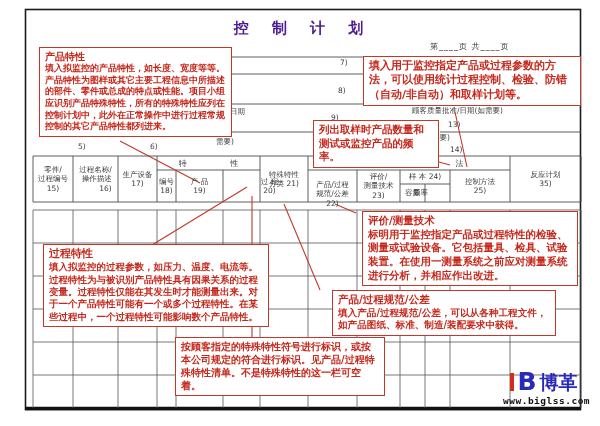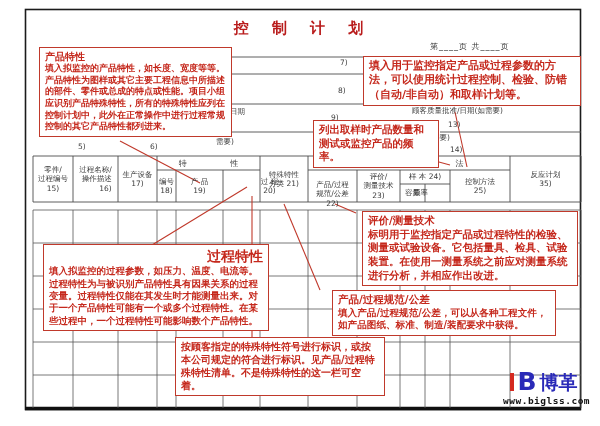--- a/index.html
+++ b/index.html
@@ -4,21 +4,21 @@
 <style>
   html,body{margin:0;padding:0;}
   body{
     width:600px;height:426px;position:relative;background:#ffffff;
     font-family:"DejaVu Sans", sans-serif;overflow:hidden;
   }
   .abs{position:absolute;}
   
   .title{
     left:25px;top:19px;width:556px;text-align:center;
-    font-size:15px;letter-spacing:9px;color:#b91c1c;font-weight:bold;z-index:2;
+    font-size:15px;letter-spacing:9px;color:#4c1d95;font-weight:bold;z-index:2;
   }
   .page-ind{
     left:430px;top:41px;width:150px;font-size:8px;color:#333;z-index:2;letter-spacing:1px;
   }
   
   #lines{position:absolute;left:0;top:0;z-index:1;}
   
   .frag{
     font-size:7.5px;color:#3d3d3d;z-index:2;white-space:nowrap;line-height:9px;
   }
@@ -188,21 +188,21 @@
 
 <div class="abs ann" style="left:363px;top:56px;width:218px;font-size:11px;">
   <div>填入用于监控指定产品或过程参数的方法，可以使用统计过程控制、检验、防错（自动/非自动）和取样计划等。</div>
 </div>
 
 <div class="abs ann" style="left:313px;top:120px;width:126px;font-size:10.5px;">
   <div>列出取样时产品数量和测试或监控产品的频率。</div>
 </div>
 
 <div class="abs ann" style="left:43px;top:244px;width:226px;font-size:9.5px;">
-  <div class="t" style="font-size:14px;text-align:right;">过程特性</div>
+  <div class="t" style="font-size:11px;">过程特性</div>
   <div>填入拟监控的过程参数，如压力、温度、电流等。过程特性为与被识别产品特性具有因果关系的过程变量。过程特性仅能在其发生时才能测量出来。对于一个产品特性可能有一个或多个过程特性。在某些过程中，一个过程特性可能影响数个产品特性。</div>
 </div>
 
 <div class="abs ann" style="left:362px;top:211px;width:216px;font-size:10.5px;">
   <div class="t">评价/测量技术</div>
   <div>标明用于监控指定产品或过程特性的检验、测量或试验设备。它包括量具、检具、试验装置。在使用一测量系统之前应对测量系统进行分析，并相应作出改进。</div>
 </div>
 
 <div class="abs ann" style="left:332px;top:290px;width:224px;font-size:9.6px;">
   <div class="t" style="font-size:10.5px;">产品/过程规范/公差</div>

